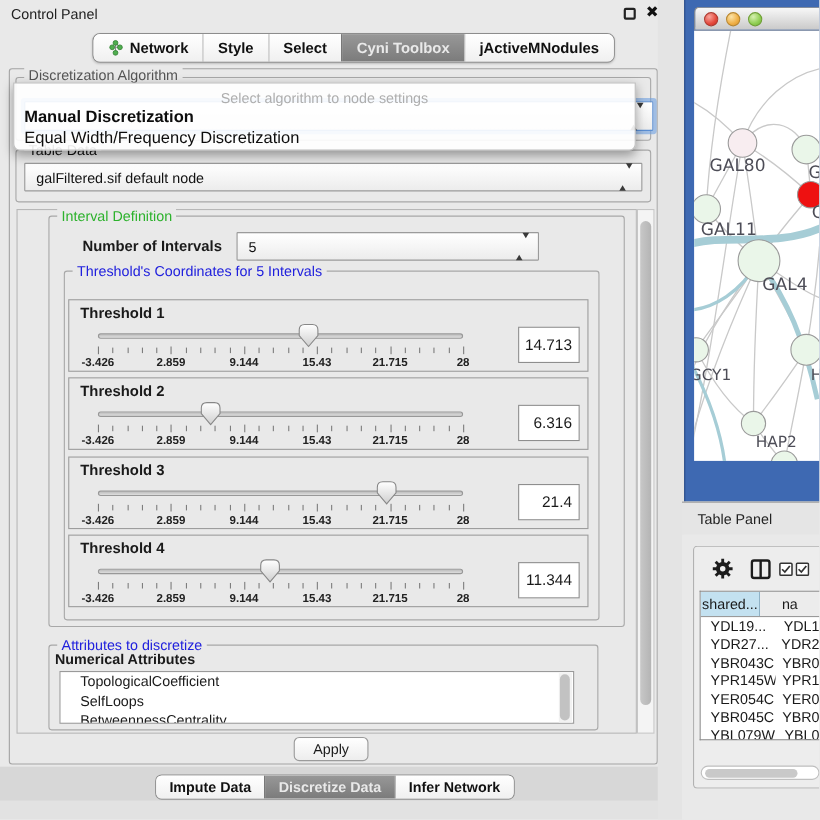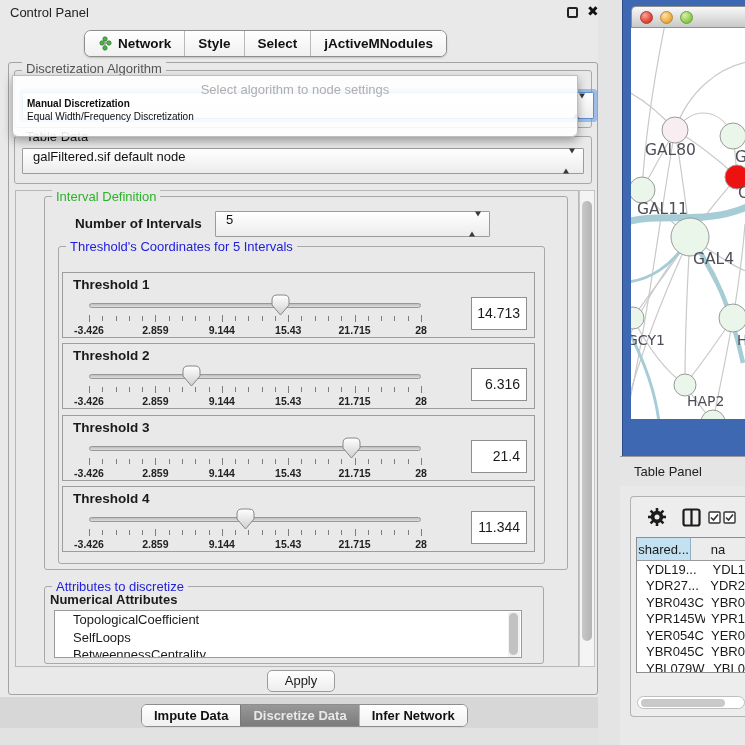--- a/index.html
+++ b/index.html
@@ -11,29 +11,29 @@
 #float-ic{left:567px;top:7px;width:11px;height:11px;border:2px solid #222;border-radius:2px}
 #close-ic{left:587px;top:3px;font-size:14px;font-weight:bold;font-family:"DejaVu Sans",sans-serif;color:#111}
 #toptabs{left:84px;top:30px;height:27px;display:flex;border:1px solid #8d8d8d;border-radius:7px;overflow:hidden;background:#fff;box-shadow:0 1px 2px rgba(0,0,0,.18)}
 .seg{display:flex;align-items:center;padding:0 13px;font-size:13.5px;font-weight:600;border-left:1px solid #b9b9b9;background:linear-gradient(#ffffff,#f0f0f0);color:#111;white-space:nowrap}
 .seg:first-child{border-left:none}
 .seg.sel{background:linear-gradient(#989898,#7b7b7b);color:#e9e9e9;border-left-color:#787878}
 .seg svg{margin-right:6px}
 #content{left:8px;top:62px;width:590px;height:633px;border:1px solid #a3a3a3;border-radius:3px;background:#e9e9e9}
 .group{position:absolute;border:1px solid #a8a8a8;border-radius:3px}
 .gtitle{position:absolute;background:#e9e9e9;padding:0 4px;font-size:13px;white-space:nowrap;z-index:2}
-.combo{position:absolute;background:linear-gradient(#ffffff,#ececec);border:1px solid #9b9b9b;border-radius:1px;display:flex;padding:0 24px 0 10px;font-size:13px;color:#111}
+.combo{position:absolute;background:linear-gradient(#ffffff,#ececec);border:1px solid #9b9b9b;border-radius:1px;display:flex;align-items:center;padding:0 24px 0 10px;font-size:13px;color:#111}
 .arrs{position:absolute;right:8px;top:50%;transform:translateY(-50%)}
 .arr-up{width:0;height:0;border-left:3.5px solid transparent;border-right:3.5px solid transparent;border-bottom:5px solid #3a3a3a;margin-bottom:2px}
 .arr-dn{width:0;height:0;border-left:3.5px solid transparent;border-right:3.5px solid transparent;border-top:5px solid #3a3a3a}
 #combo-algo{left:22px;top:92px;width:572px;height:27px;border-color:#5b8fd4;box-shadow:0 0 0 3px rgba(110,160,225,.6);z-index:1}
 
 #popup{left:12px;top:75px;width:566px;height:62px;background:rgba(255,255,255,.9);border:1px solid #bdbdbd;border-radius:0 0 6px 6px;box-shadow:0 4px 10px rgba(0,0,0,.35);z-index:5}
 #popup-prompt{text-align:center;color:#aeaeae;font-size:13px;padding-top:6px}
-.pop-item{font-size:10px;padding:1px 14px;color:#0d0d0d}
+.pop-item{font-size:15px;padding:1px 9px;color:#0d0d0d}
 .pop-item.b{font-weight:bold}
 
 #scrollpane{left:15px;top:190px;width:564px;height:477px;border:1px solid #b7b7b7;background:#e9e9e9}
 #vscroll{left:579px;top:190px;width:16px;height:477px;background:#f4f4f4;border:1px solid #c6c6c6}
 #vscroll .thumb{position:absolute;left:2px;top:10px;width:10px;height:440px;background:linear-gradient(90deg,#c8c8c8,#b4b4b4);border-radius:6px}
 #noi-label{left:75px;top:216px;font-weight:bold;font-size:13.5px}
 #combo-noi{left:215px;top:211px;width:275px;height:26px}
 .trow{position:absolute;left:62px;width:473px;height:66px;border:1px solid #9d9d9d;background:#e9e9e9}
 .trow .tlabel{position:absolute;left:10px;top:4px;font-weight:bold;font-size:13.5px}
 .track{position:absolute;left:26px;top:30px;width:332px;height:5px;background:linear-gradient(#bdbdbd,#dedede);border:1px solid #989898;border-radius:3px}
@@ -92,20 +92,23 @@
         <circle cx="7" cy="12" r="2.2" fill="#4fae4f" stroke="#2e7d2e" stroke-width="0.7"></circle>
         <circle cx="4" cy="7" r="2.2" fill="#4fae4f" stroke="#2e7d2e" stroke-width="0.7"></circle>
       </svg>
       <span>Network</span>
     </div>
     <div class="seg">
       <span>Style</span>
     </div>
     <div class="seg">
       <span>Select</span>
+    </div>
+    <div class="seg sel">
+      <span>Cyni Toolbox</span>
     </div>
     <div class="seg">
       <span>jActiveMNodules</span>
     </div>
   </div>
 
 <div class="abs" id="content"></div>
 
 <div class="group" style="left:14px;top:70px;width:578px;height:58px"></div>
 <div class="gtitle" style="left:22px;top:61px;color:#555">Discretization Algorithm</div>

